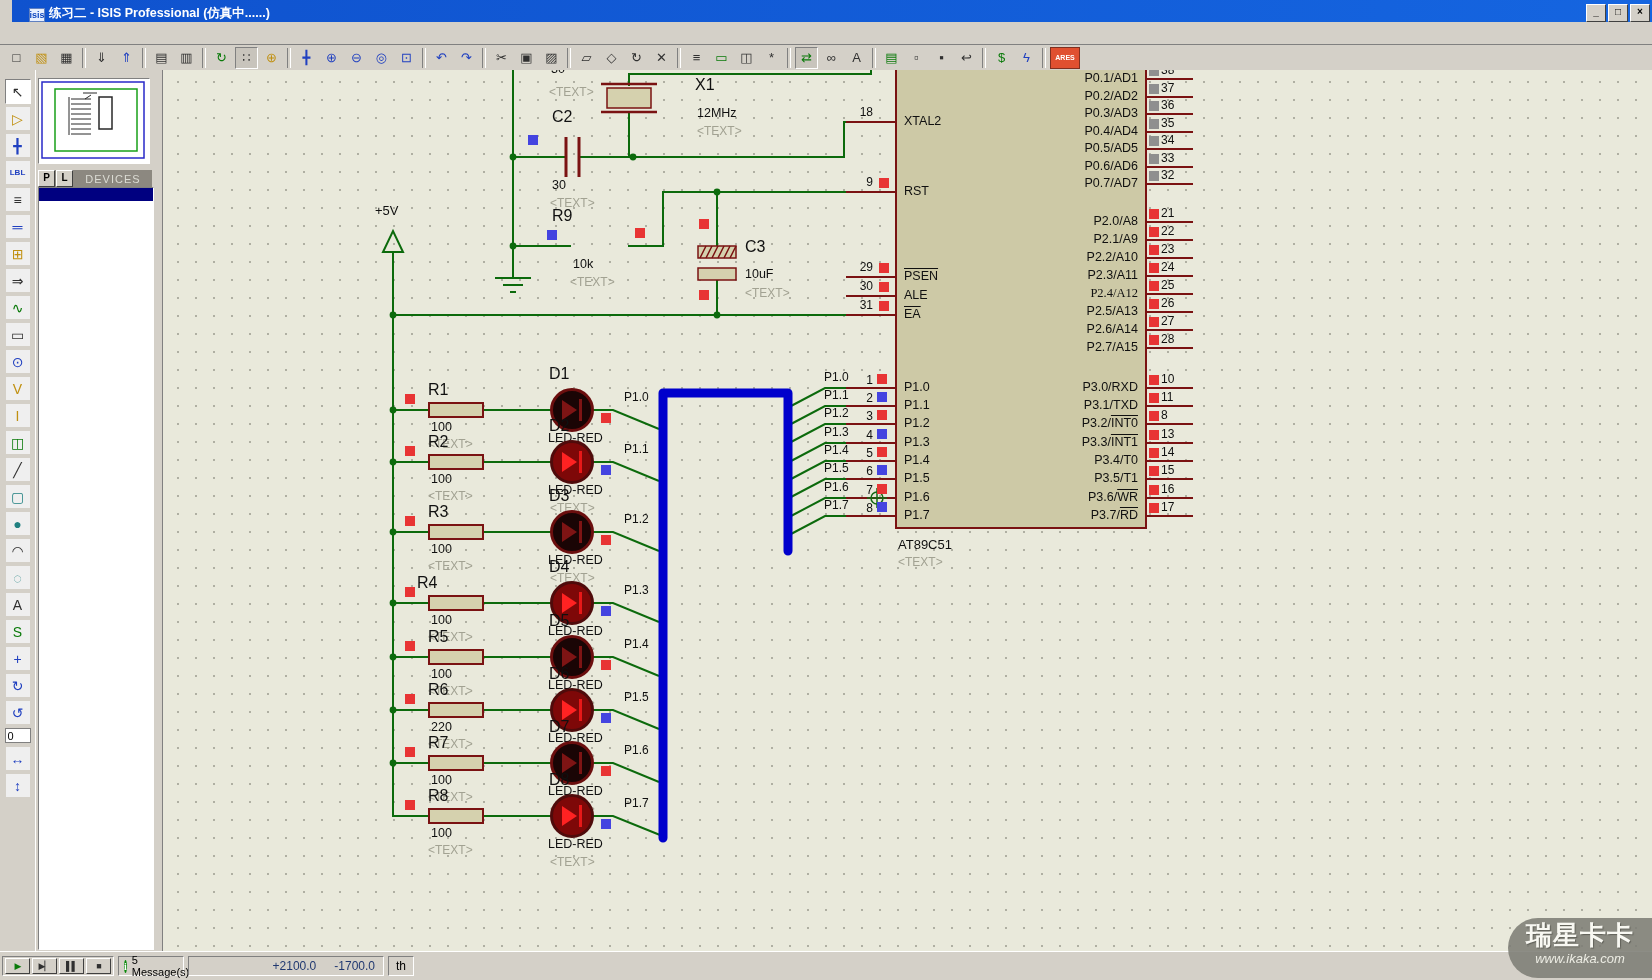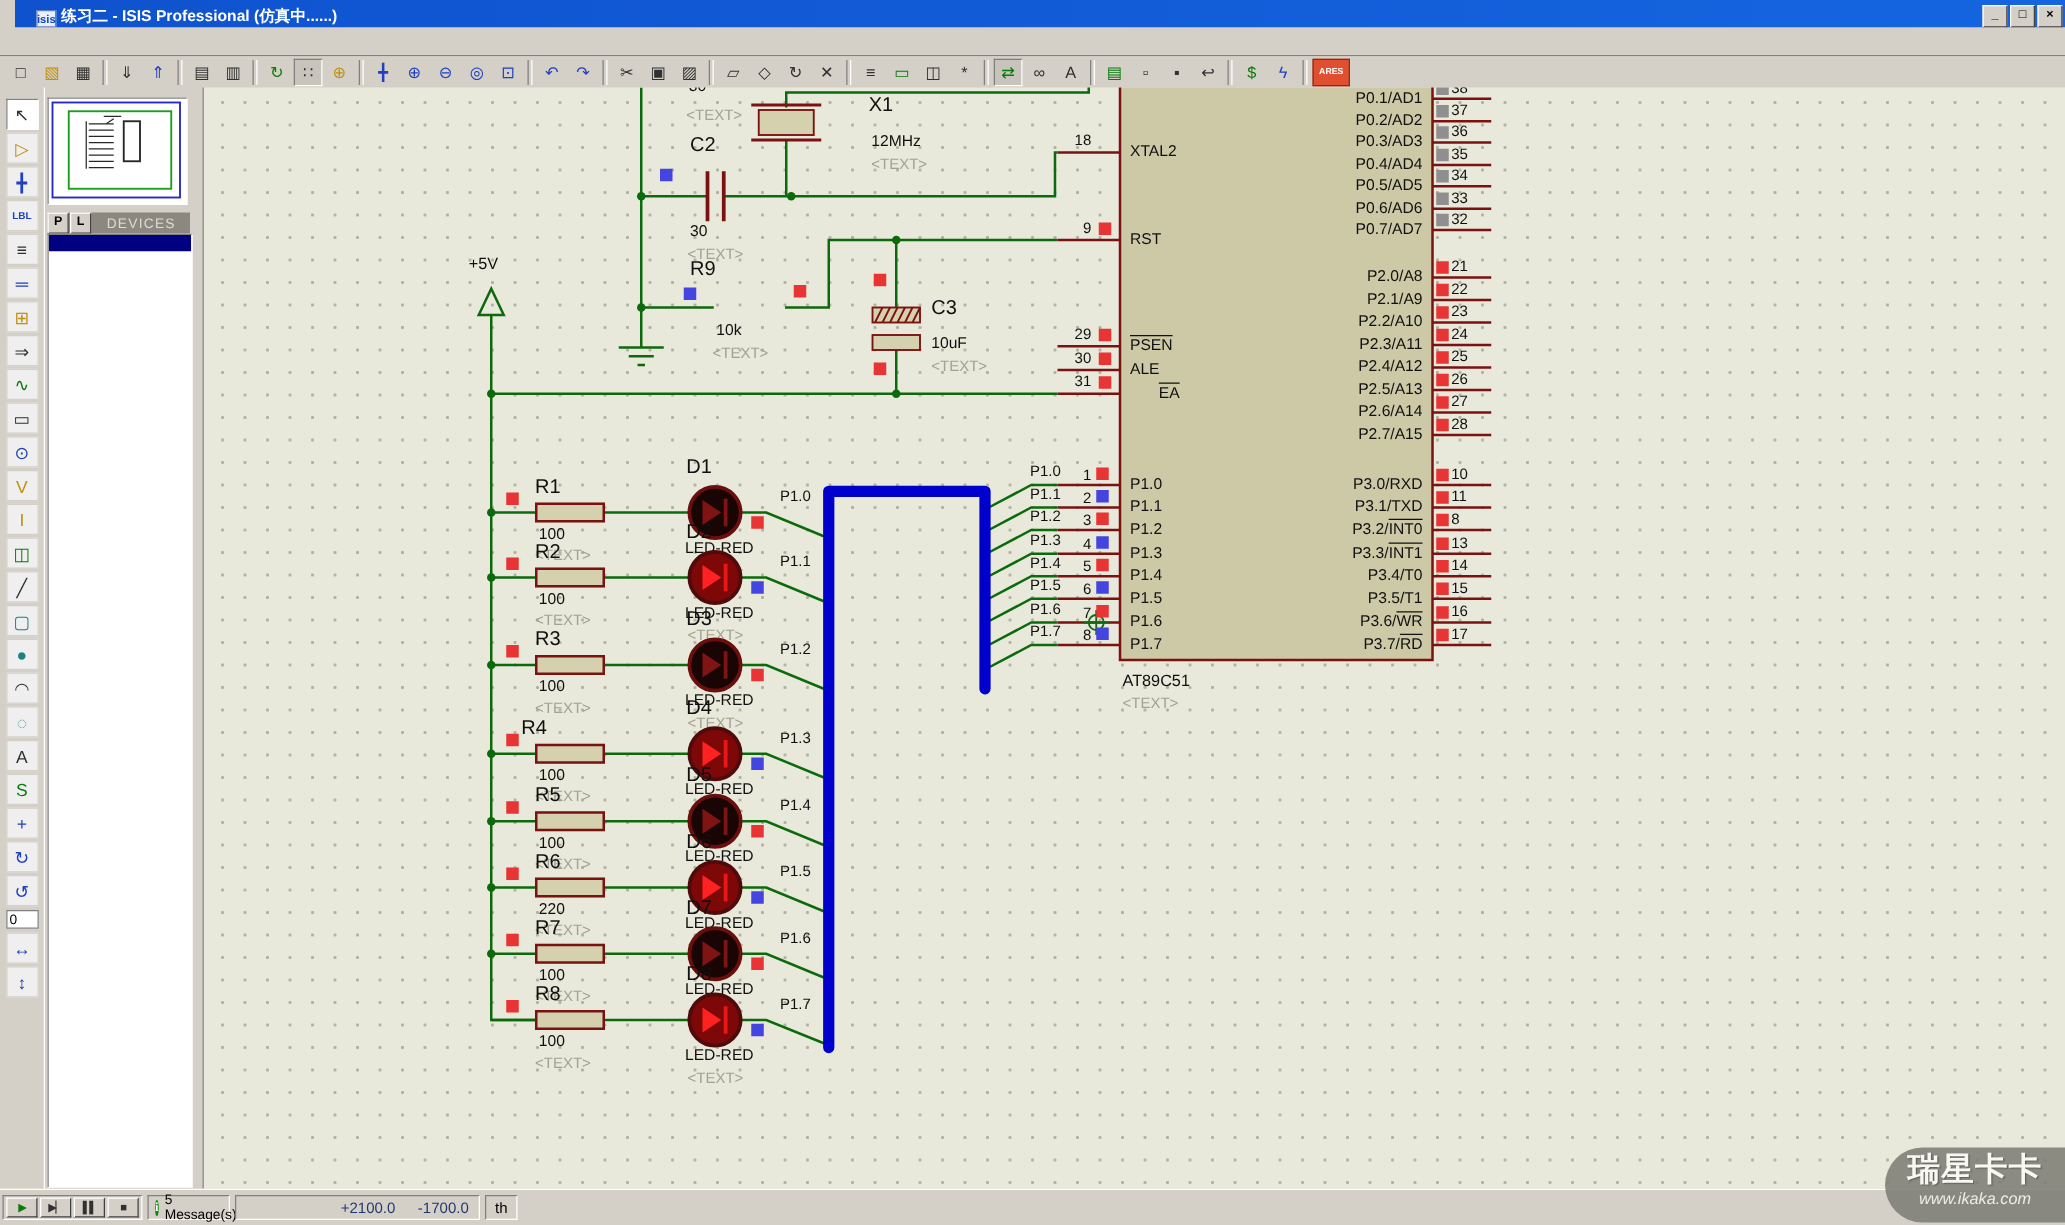--- a/index.html
+++ b/index.html
@@ -631,21 +631,21 @@
     <span class="tx pin" style="left:903px;top:-8px;"><span></span><span class="ovl">PSEN</span></span>
   </div>
           <div class="row" style="top: 296px;">
     <span class="tx pnum" style="left:822px;top:-17px;width:50px;text-align:right;">30</span>
     <span class="sq red" style="left:878px;top:-14px;"></span>
     <span class="tx pin" style="left:903px;top:-8px;">ALE</span>
   </div>
           <div class="row" style="top: 315px;">
     <span class="tx pnum" style="left:822px;top:-17px;width:50px;text-align:right;">31</span>
     <span class="sq red" style="left:878px;top:-14px;"></span>
-    <span class="tx pin" style="left:903px;top:-8px;margin-left:23px;"><span></span><span class="ovl">EA</span></span>
+    <span class="tx pin" style="left:903px;top:-8px;"><span></span><span class="ovl">EA</span></span>
   </div>
         </div>
       <div class="layer">
           <div class="row" style="top: 79px;">
     <span class="sq gray" style="left:1148px;top:-13px;"></span>
     <span class="tx pnum" style="left:1160px;top:-16px;">38</span>
     <span class="tx pin" style="left:987px;top:-8px;width:150px;text-align:right;">P0.1/AD1</span>
   </div>
           <div class="row" style="top: 97px;">
     <span class="sq gray" style="left:1148px;top:-13px;"></span>
@@ -695,21 +695,21 @@
     <span class="tx pin" style="left:987px;top:-8px;width:150px;text-align:right;">P2.2/A10</span>
   </div>
           <div class="row" style="top: 276px;">
     <span class="sq red" style="left:1148px;top:-13px;"></span>
     <span class="tx pnum" style="left:1160px;top:-16px;">24</span>
     <span class="tx pin" style="left:987px;top:-8px;width:150px;text-align:right;">P2.3/A11</span>
   </div>
           <div class="row" style="top: 294px;">
     <span class="sq red" style="left:1148px;top:-13px;"></span>
     <span class="tx pnum" style="left:1160px;top:-16px;">25</span>
-    <span class="tx pin" style="left:987px;top:-8px;width:150px;text-align:right;">P2.4/A12</span>
+    <span class="tx pin" style="left:987px;top:-8px;width:150px;text-align:right;font-family:Liberation Serif, serif;">P2.4/A12</span>
   </div>
           <div class="row" style="top: 312px;">
     <span class="sq red" style="left:1148px;top:-13px;"></span>
     <span class="tx pnum" style="left:1160px;top:-16px;">26</span>
     <span class="tx pin" style="left:987px;top:-8px;width:150px;text-align:right;">P2.5/A13</span>
   </div>
           <div class="row" style="top: 330px;">
     <span class="sq red" style="left:1148px;top:-13px;"></span>
     <span class="tx pnum" style="left:1160px;top:-16px;">27</span>
     <span class="tx pin" style="left:987px;top:-8px;width:150px;text-align:right;">P2.6/A14</span>

